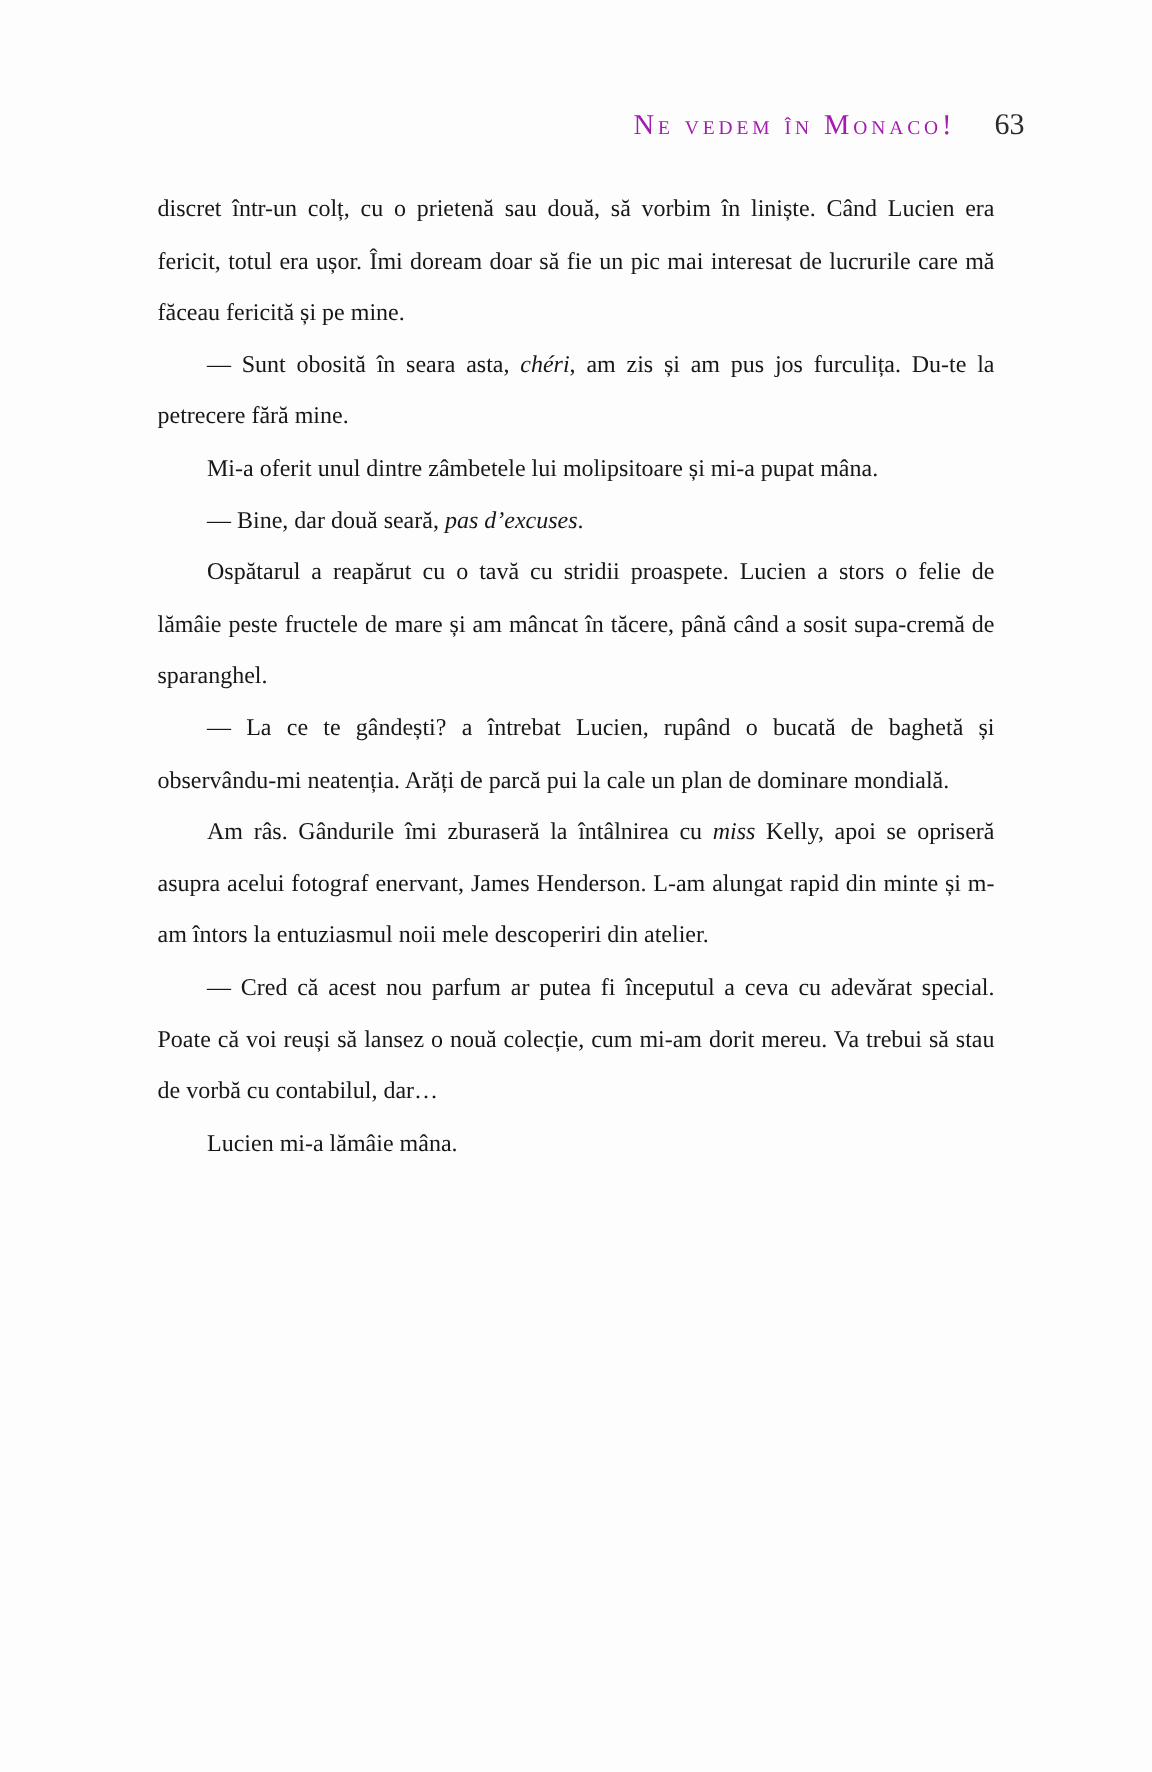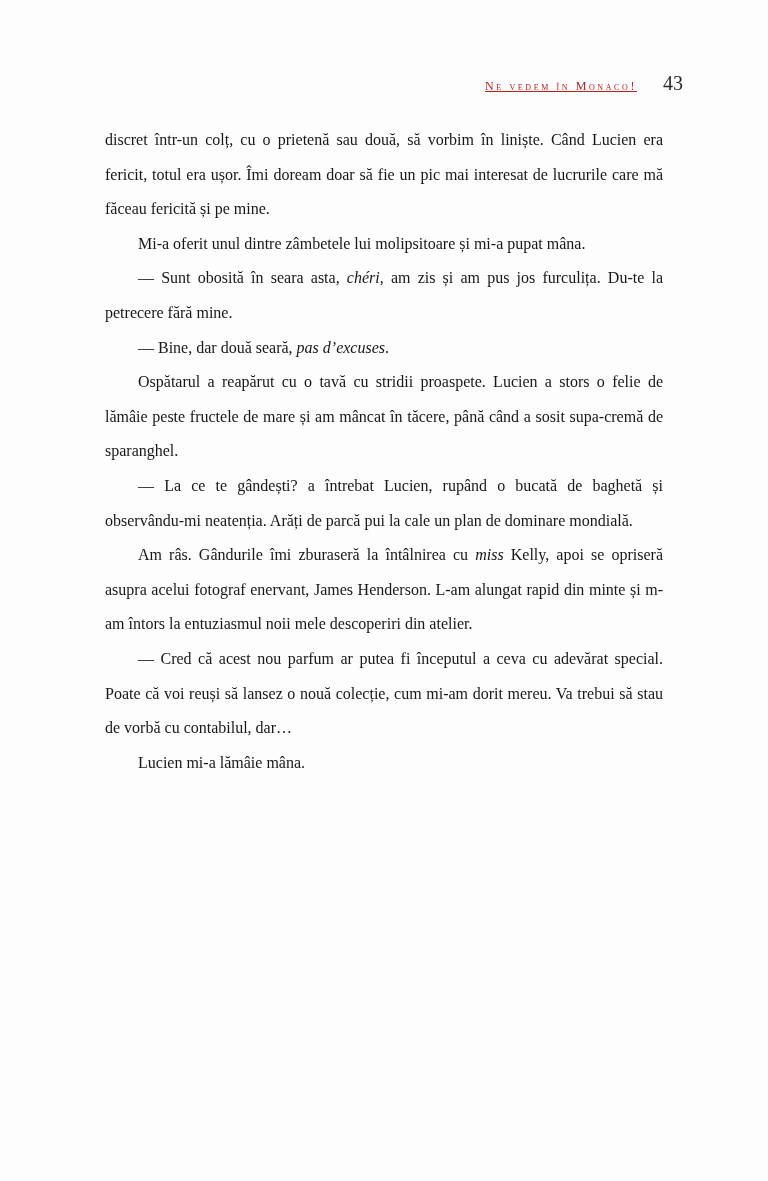--- a/index.html
+++ b/index.html
@@ -26,24 +26,23 @@
     left: 105px;
     width: 578px;
     display: flex;
     justify-content: flex-end;
     align-items: baseline;
   }
 
   .running-title {
     font-variant-caps: small-caps;
     letter-spacing: 2.6px;
-    font-size: 12px;
-    color: #b91c1c;
+    font-size: 19px;
+    color: #a21caf;
     white-space: nowrap;
-    text-decoration: underline;
   }
 
   .page-number {
     font-size: 20px;
     margin-left: 26px;
     color: #2b2b2b;
   }
 
   .page-body {
     position: absolute;
@@ -61,27 +60,27 @@
   .para.indent { text-indent: 33px; }
   .italic { font-style: italic; }
 </style>
 </head>
 <body>
 
 <div class="page">
 
   <div class="running-header">
     <span class="running-title">Ne vedem în Monaco!</span>
-    <span class="page-number">43</span>
+    <span class="page-number">63</span>
   </div>
 
   <div class="page-body">
       <p class="para"><span class="">discret într-un colț, cu o prietenă sau două, să vorbim în liniște. Când Lucien era fericit, totul era ușor. Îmi doream doar să fie un pic mai interesat de lucrurile care mă făceau fericită și pe mine.</span></p>
+      <p class="para indent"><span class="">— Sunt obosită în seara asta, </span><span class="italic">chéri</span><span class="">, am zis și am pus jos furculița. Du-te la petrecere fără mine.</span></p>
       <p class="para indent"><span class="">Mi-a oferit unul dintre zâmbetele lui molipsitoare și mi-a pupat mâna.</span></p>
-      <p class="para indent"><span class="">— Sunt obosită în seara asta, </span><span class="italic">chéri</span><span class="">, am zis și am pus jos furculița. Du-te la petrecere fără mine.</span></p>
       <p class="para indent"><span class="">— Bine, dar două seară, </span><span class="italic">pas d’excuses</span><span class="">.</span></p>
       <p class="para indent"><span class="">Ospătarul a reapărut cu o tavă cu stridii proaspete. Lucien a stors o felie de lămâie peste fructele de mare și am mâncat în tăcere, până când a sosit supa-cremă de sparanghel.</span></p>
       <p class="para indent"><span class="">— La ce te gândești? a întrebat Lucien, rupând o bucată de baghetă și observându-mi neatenția. Arăți de parcă pui la cale un plan de dominare mondială.</span></p>
       <p class="para indent"><span class="">Am râs. Gândurile îmi zburaseră la întâlnirea cu </span><span class="italic">miss</span><span class=""> Kelly, apoi se opriseră asupra acelui fotograf enervant, James Henderson. L-am alungat rapid din minte și m-am întors la entuziasmul noii mele descoperiri din atelier.</span></p>
       <p class="para indent"><span class="">— Cred că acest nou parfum ar putea fi începutul a ceva cu adevărat special. Poate că voi reuși să lansez o nouă colecție, cum mi-am dorit mereu. Va trebui să stau de vorbă cu contabilul, dar…</span></p>
       <p class="para indent"><span class="">Lucien mi-a lămâie mâna.</span></p>
     </div>
 
 </div>
 

